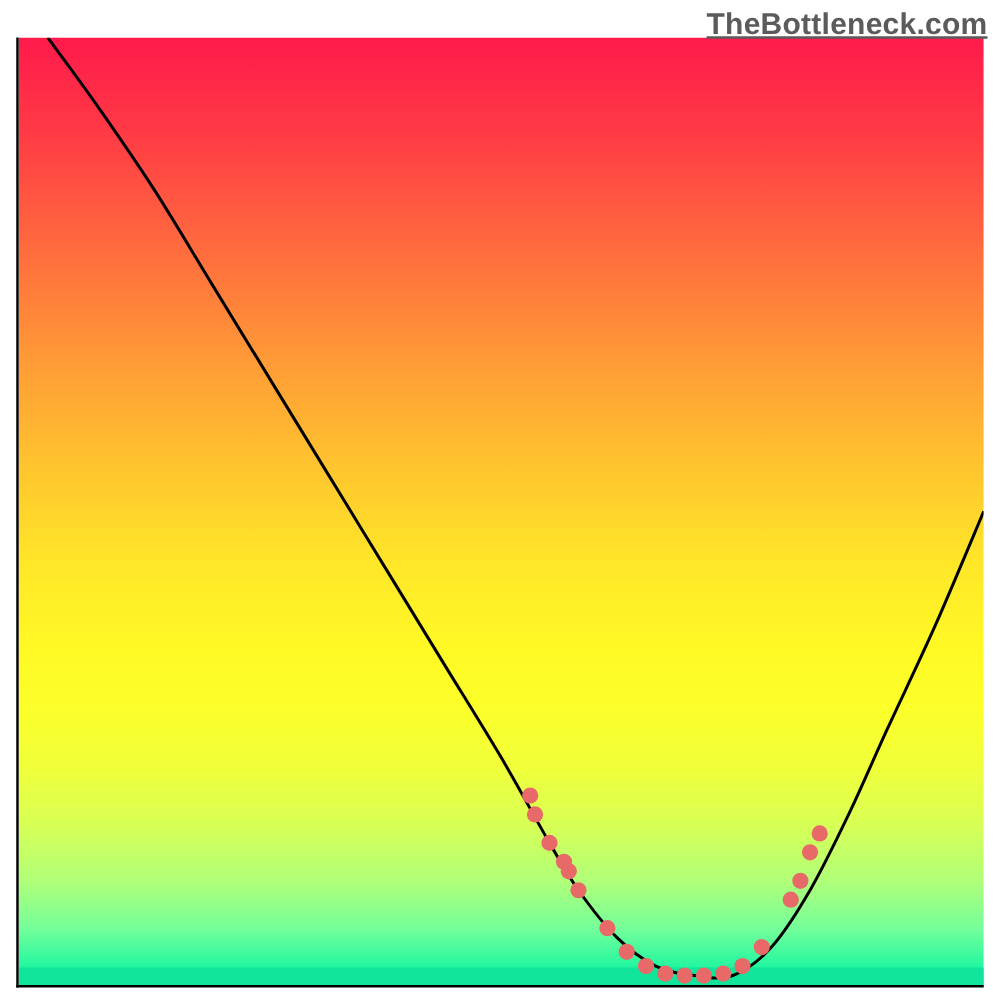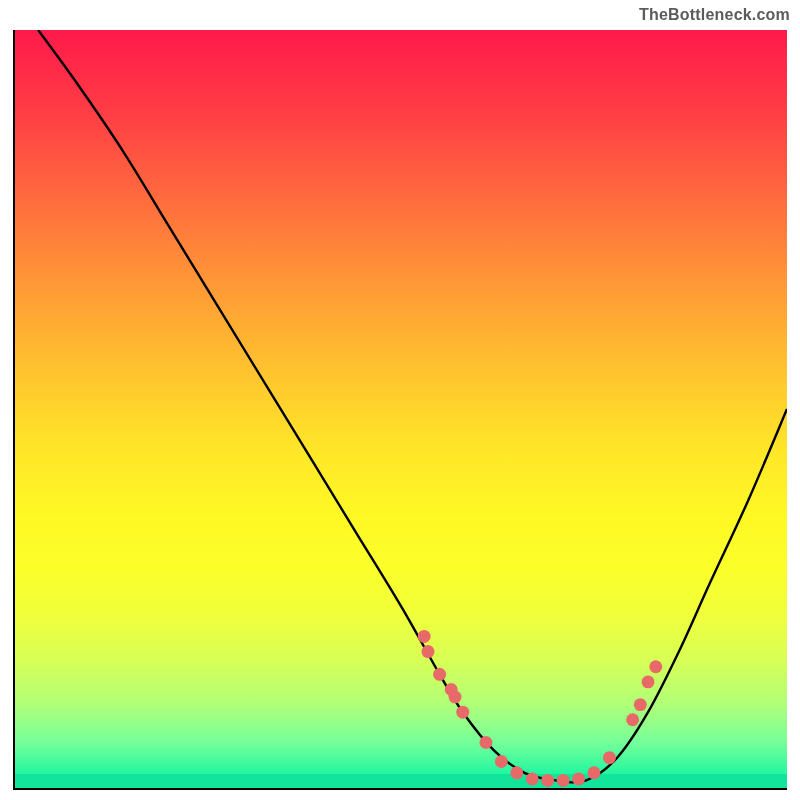--- a/index.html
+++ b/index.html
@@ -12,25 +12,26 @@
   }
   .chart-container {
     position: relative;
     width: 800px;
     height: 800px;
   }
   .watermark {
     position: absolute;
     top: 6px;
     right: 10px;
-    font-size: 16px;
+    font-size: 24px;
     font-weight: bold;
     color: #5b5b5b;
     z-index: 10;
     letter-spacing: .2px;
+    text-decoration: underline;
   }
   .plot-area {
     position: absolute;
     left: 13px;
     top: 30px;
     width: 774px;
     height: 760px;
     border: 2px solid #000;
     border-top: none;
     border-right: none;

